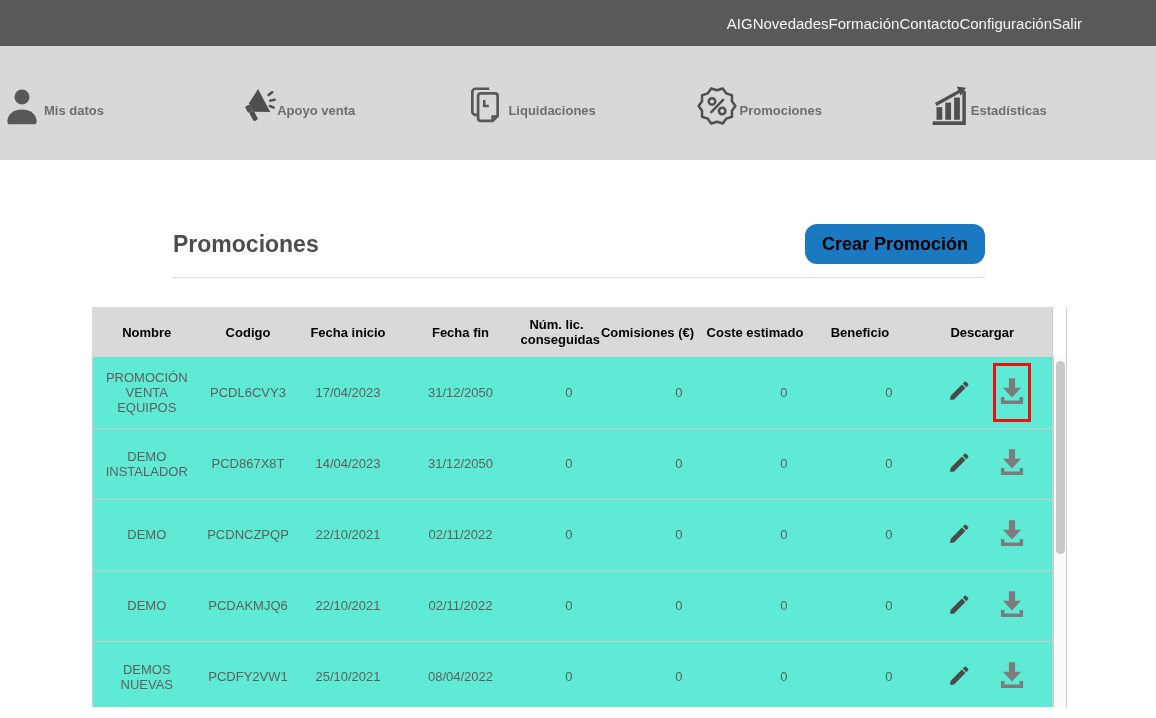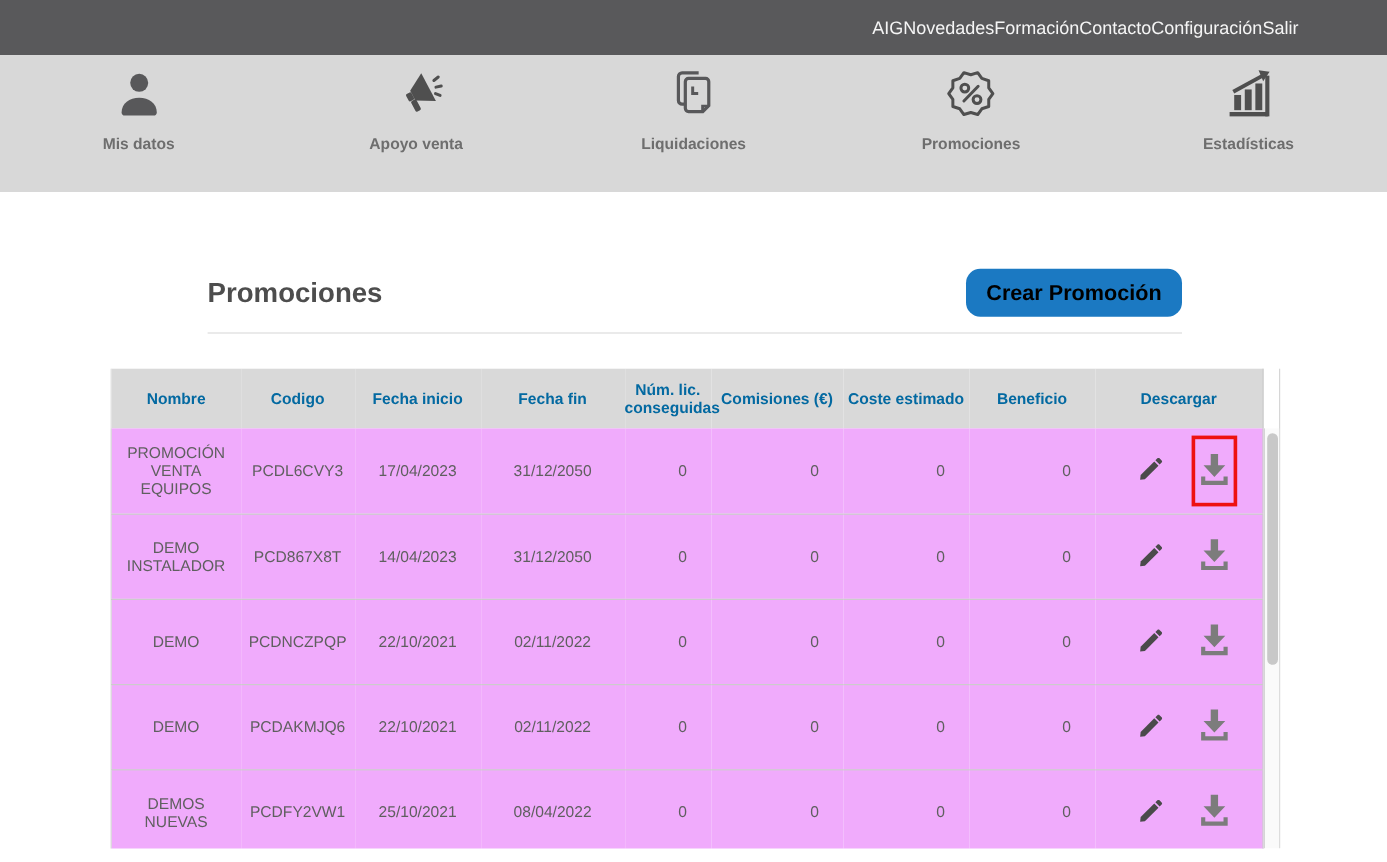--- a/index.html
+++ b/index.html
@@ -7,40 +7,40 @@
               font-family:"Liberation Sans", sans-serif; }
 
   
   .topbar { height:46px; background:#59595b; display:flex; align-items:center; }
   .brand { margin-left:82px; color:#f2f2f2; font-size:15px; font-weight:bold; letter-spacing:.6px; }
   .topmenu { margin-left:auto; margin-right:74px; display:flex; align-items:center; }
   .topmenu a { color:#f5f5f5; font-size:15px; text-decoration:none; cursor:pointer; }
 
   
   .navbar { height:114px; background:#d8d8d8; display:flex; }
-  .nav-item { flex:1; display:flex; flex-direction:column; align-items:center; padding-top:6px; cursor:pointer; }
+  .nav-item { flex:1; display:flex; flex-direction:row; align-items:center; padding-top:6px; cursor:pointer; }
   .nav-icon { height:52px; display:flex; align-items:center; justify-content:center; }
   .nav-icon svg { display:block; }
   .nav-label { margin-top:8px; font-size:13px; font-weight:bold; color:#6e6e6e; }
 
   
   .head-wrap { margin:64px 0 0 173px; width:812px; }
   .head-row { display:flex; align-items:center; justify-content:space-between; }
   .page-title { font-size:23px; font-weight:bold; color:#4d4d4d; }
   .btn-primary { background:var(--accent,#1b79c2); color:#000000; border:none; border-radius:12px;
                  height:40px; padding:0 17px; font-size:18px; font-weight:bold;
                  font-family:"Liberation Sans", sans-serif; cursor:pointer; }
   .head-divider { border:none; border-top:1px solid #ddd; margin-top:13px; }
 
   
   .table-wrap { position:relative; margin:29px 0 0 92px; width:975px; height:400px; overflow:hidden; }
   table { border-collapse:collapse; width:961px; table-layout:fixed; }
-  thead th { background:#d9d9d9; color:#0369a1; font-size:13px; font-weight:bold;
+  thead th { background:#d9d9d9; color:#000000; font-size:13px; font-weight:bold;
              height:50px; text-align:center; vertical-align:middle; white-space:pre-line; padding:0 0; }
-  tbody td { background:#f0abfc; color:#5f5f5f; font-size:13px; height:71px;
+  tbody td { background:#5eead4; color:#5f5f5f; font-size:13px; height:71px;
              text-align:center; vertical-align:middle; border-top:1px solid #ccc; padding:0 6px; }
   tbody tr:first-child td { border-top:none; }
   tbody { border-left:1px solid #ccc; }
   table { border-left:1px solid #ccc; border-right:1px solid #ccc; }
   thead th:first-child { border-left:1px solid #d9d9d9; }
 
   .c-nombre { width:108px; }
   .c-codigo { width:95px; }
   .c-fecha_inicio { width:105px; }
   .c-fecha_fin { width:120px; }

